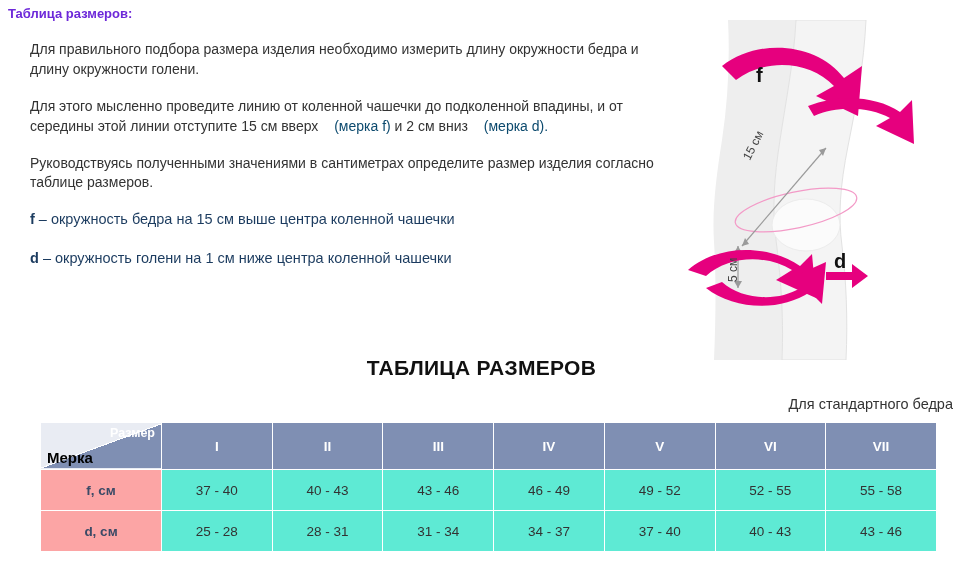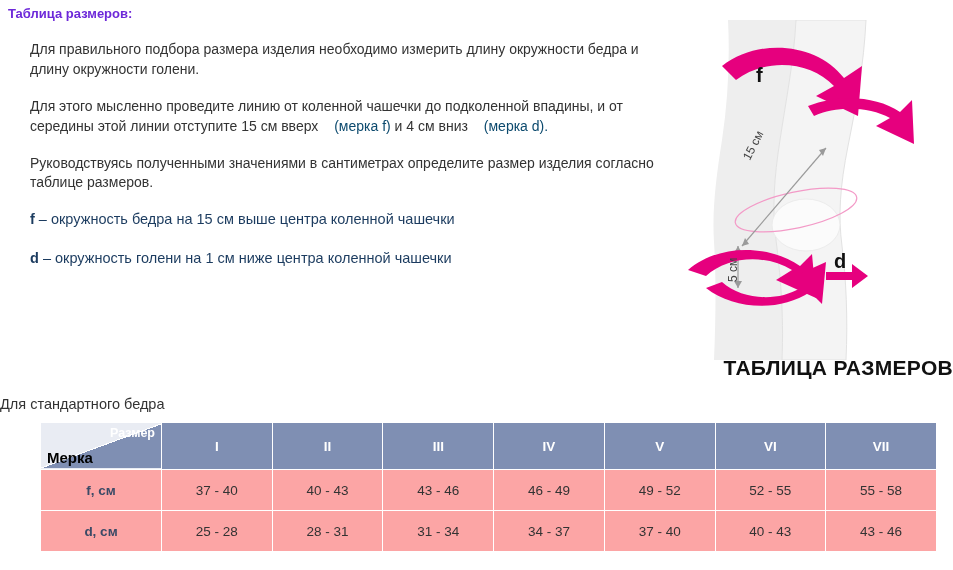--- a/index.html
+++ b/index.html
@@ -54,33 +54,33 @@
   }
   .defline b {
     font-weight: bold;
     color: #1b3b5f;
   }
   .table-title {
     position: absolute;
     left: 0;
     right: 0;
     top: 356px;
-    text-align: right;
+    text-align: center;
     font-size: 21px;
     font-weight: bold;
     color: #111111;
     letter-spacing: 0.3px;
     padding-left: 10px;
   }
   .table-subtitle {
     position: absolute;
     left: 0;
     right: 0;
     top: 396px;
-    text-align: left;
+    text-align: right;
     font-size: 14.5px;
     color: #333333;
   }
   table.sizes {
     position: absolute;
     left: 40px;
     top: 422px;
     width: 897px;
     border-collapse: collapse;
     table-layout: fixed;
@@ -141,21 +141,21 @@
   td.value {
     background: #ffffff;
     color: #333333;
     height: 38px;
     border-bottom: 1px solid #e9ecf3;
     border-left: 1px solid #ffffff;
     border-right: 1px solid #ffffff;
     border-top: 1px solid #ffffff;
   }
   tr.band td.value {
-    background: #fca5a5;
+    background: #5eead4;
   }
   .illus {
     position: absolute;
     left: 676px;
     top: 20px;
     width: 270px;
     height: 340px;
   }
   .label-f {
     position: absolute;
@@ -199,21 +199,21 @@
 
 <div class="page">
 
   <div class="heading">Таблица размеров:</div>
 
   <div class="textblock">
     <div class="para">
       <span>Для правильного подбора размера изделия необходимо измерить длину окружности бедра и длину окружности голени.</span>
     </div>
     <div class="para">
-      <span>Для этого мысленно проведите линию от коленной чашечки до подколенной впадины, и от середины этой линии отступите 15 см вверх </span><span class="pink">(мерка f)</span><span> и 4 см вниз </span><span class="pink">(мерка d).</span>
+      <span>Для этого мысленно проведите линию от коленной чашечки до подколенной впадины, и от середины этой линии отступите 15 см вверх </span><span class="pink">(мерка f)</span><span> и 2 см вниз </span><span class="pink">(мерка d).</span>
     </div>
     <div class="para">
       <span>Руководствуясь полученными значениями в сантиметрах определите размер изделия согласно таблице размеров.</span>
     </div>
 
     <div class="deflist">
       <div class="defline">
         <b>f</b><span> – окружность бедра на 15 см выше центра коленной чашечки</span>
       </div>
       <div class="defline">

